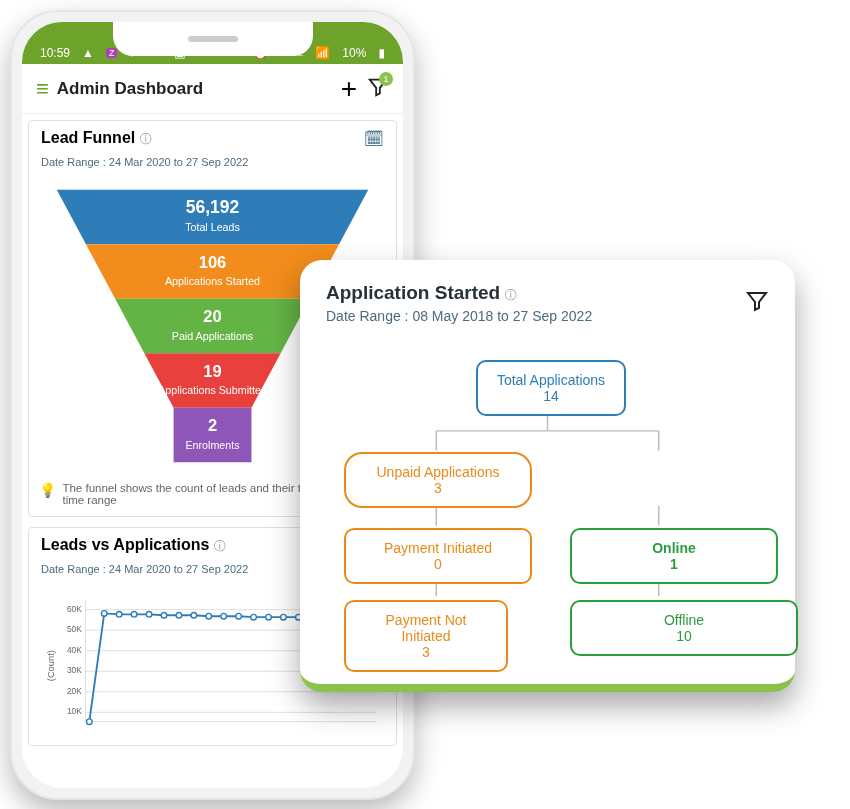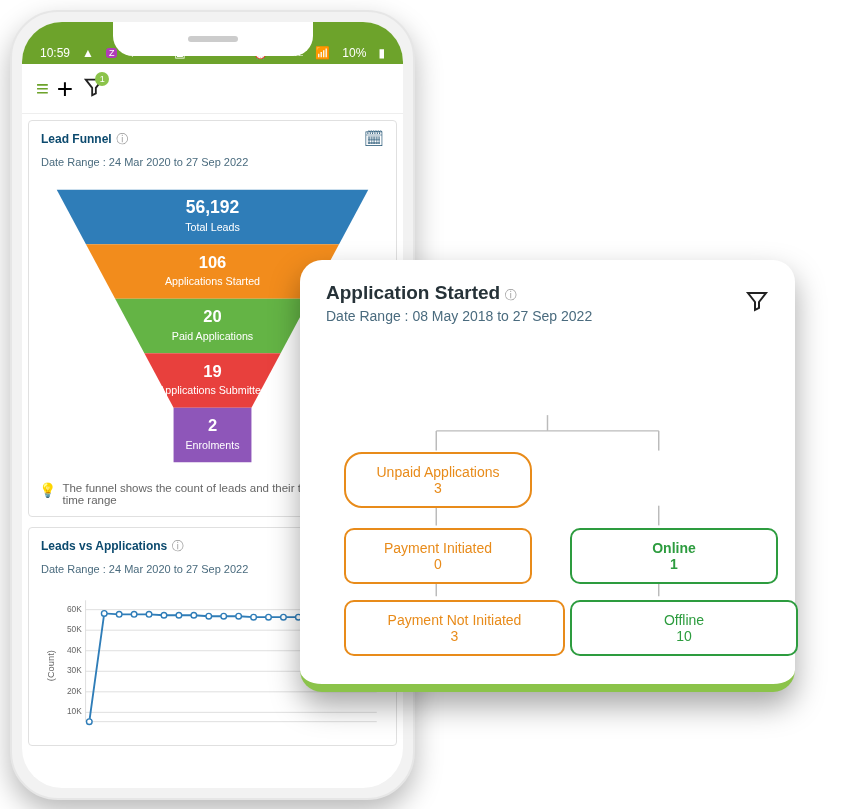--- a/index.html
+++ b/index.html
@@ -51,21 +51,21 @@
   .hamburger { color:#6da32b; font-size:22px; letter-spacing:-2px; }
   .appbar h1 { font-size: 17px; font-weight: 600; color:#222; flex:1; }
   .plus { font-size: 28px; font-weight: 300; }
   .filter-ico { position: relative; }
   .filter-ico svg { width:22px; height:22px; }
   .badge-dot { position:absolute; top:-4px; right:-4px; width:14px; height:14px; background:#8bc34a; border-radius:50%; color:#fff; font-size:9px; display:flex; align-items:center; justify-content:center; }
 
   .scroll { padding: 6px; height: calc(100% - 92px); overflow: hidden; }
   .card { border: 1px solid #e0e0e0; border-radius: 4px; margin-bottom: 10px; background:#fff; }
   .card-header { padding: 8px 12px; display:flex; align-items:flex-start; justify-content:space-between; }
-  .card-title { color:#0c4a6e; font-size:12px; font-weight:600; }
+  .card-title { color:#000000; font-size:16px; font-weight:600; }
   .info-ico { color:#999; font-size:12px; }
   .cal-ico { color:#1a4d6e; font-size:16px; }
   .date-range { color:#4a6b7e; font-size:11px; padding: 0 12px 8px; }
 
   
   .funnel { padding: 10px 18px 6px; }
 
   .tip { display:flex; gap:6px; padding:6px 10px 10px; font-size:11.5px; color:#666; align-items:flex-start; }
   .tip .bulb { color:#f2a900; font-size:14px; }
 
@@ -124,20 +124,21 @@
         <span class="ico">⏰</span>
         <span class="ico" style="font-size:8px;">VoLTE</span>
         <span class="ico">📶</span>
         <span>10%</span>
         <span class="ico">▮</span>
       </div>
     </div>
 
     <div class="appbar">
       <span class="hamburger">≡</span>
+      <h1>Admin Dashboard</h1>
       <span class="plus">+</span>
       <span class="filter-ico">
         <svg viewBox="0 0 24 24">
             <path d="M3 4h18l-7 9v6l-4 2v-8L3 4z" fill="none" stroke="#222" stroke-width="2"></path>
           </svg>
         <span class="badge-dot">1</span>
       </span>
     </div>
 
     <div class="scroll">
@@ -271,31 +272,35 @@
         <line x1="112" y1="72" x2="338" y2="72"></line>
         <line x1="112" y1="72" x2="112" y2="92"></line>
         <line x1="338" y1="72" x2="338" y2="92"></line>
         <line x1="112" y1="148" x2="112" y2="168"></line>
         <line x1="112" y1="224" x2="112" y2="240"></line>
         <line x1="338" y1="148" x2="338" y2="168"></line>
         <line x1="338" y1="224" x2="338" y2="240"></line>
       </g>
     </svg>
 
+    <div class="node blue" style="left:150px;top:0;width:150px;">
+      <span class="nm">Total Applications</span>
+      <span class="vv">14</span>
+    </div>
 
     <div class="node orange" style="left:18px;top:92px;width:188px;border-radius:18px;">
       <span class="nm">Unpaid Applications</span>
       <span class="vv">3</span>
     </div>
 
     <div class="node orange" style="left:18px;top:168px;width:188px;">
       <span class="nm">Payment Initiated</span>
       <span class="vv">0</span>
     </div>
-    <div class="node orange" style="left:18px;top:240px;width:221px;">
+    <div class="node orange" style="left:18px;top:240px;width:164px;">
       <span class="nm">Payment Not Initiated</span>
       <span class="vv">3</span>
     </div>
 
     <div class="node green" style="left:244px;top:168px;width:208px;font-weight:bold;">
       <span class="nm">Online</span>
       <span class="vv">1</span>
     </div>
     <div class="node green" style="left:244px;top:240px;width:228px;">
       <span class="nm">Offline</span>

